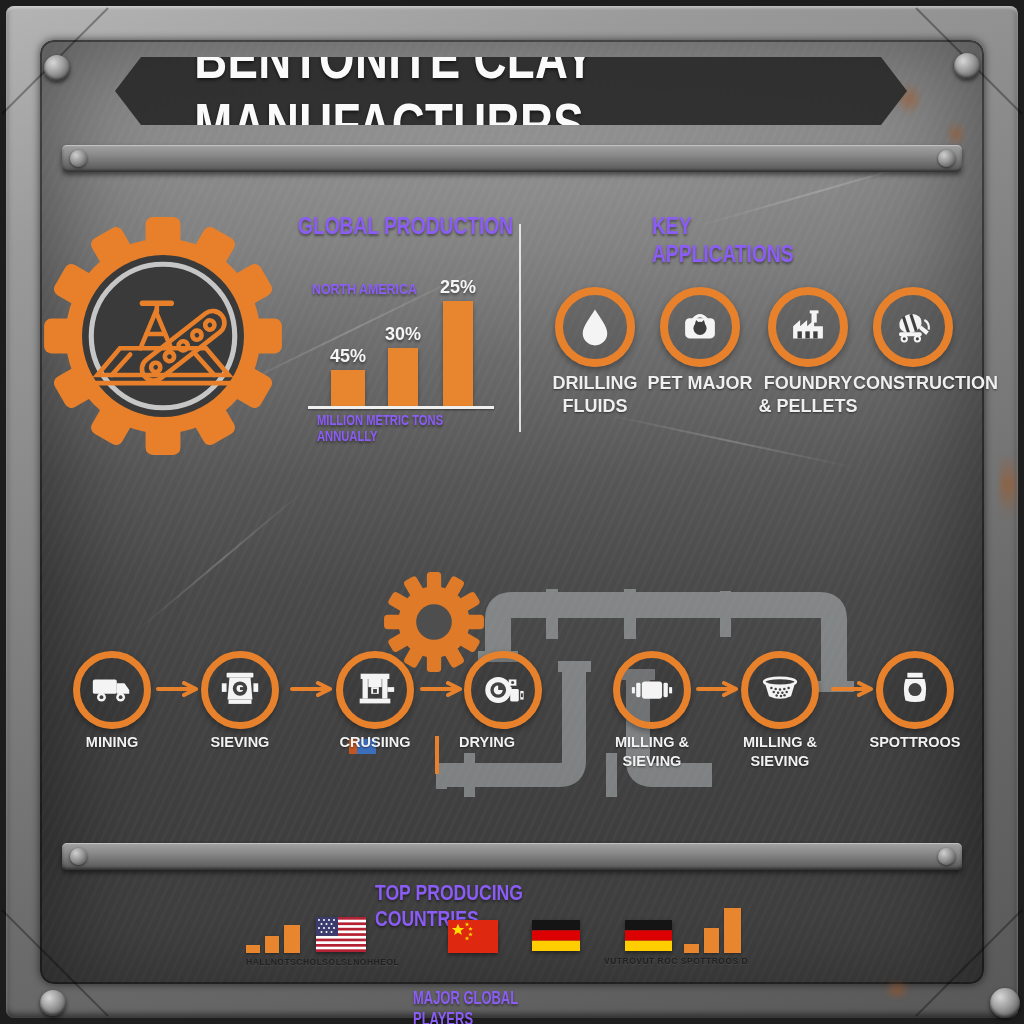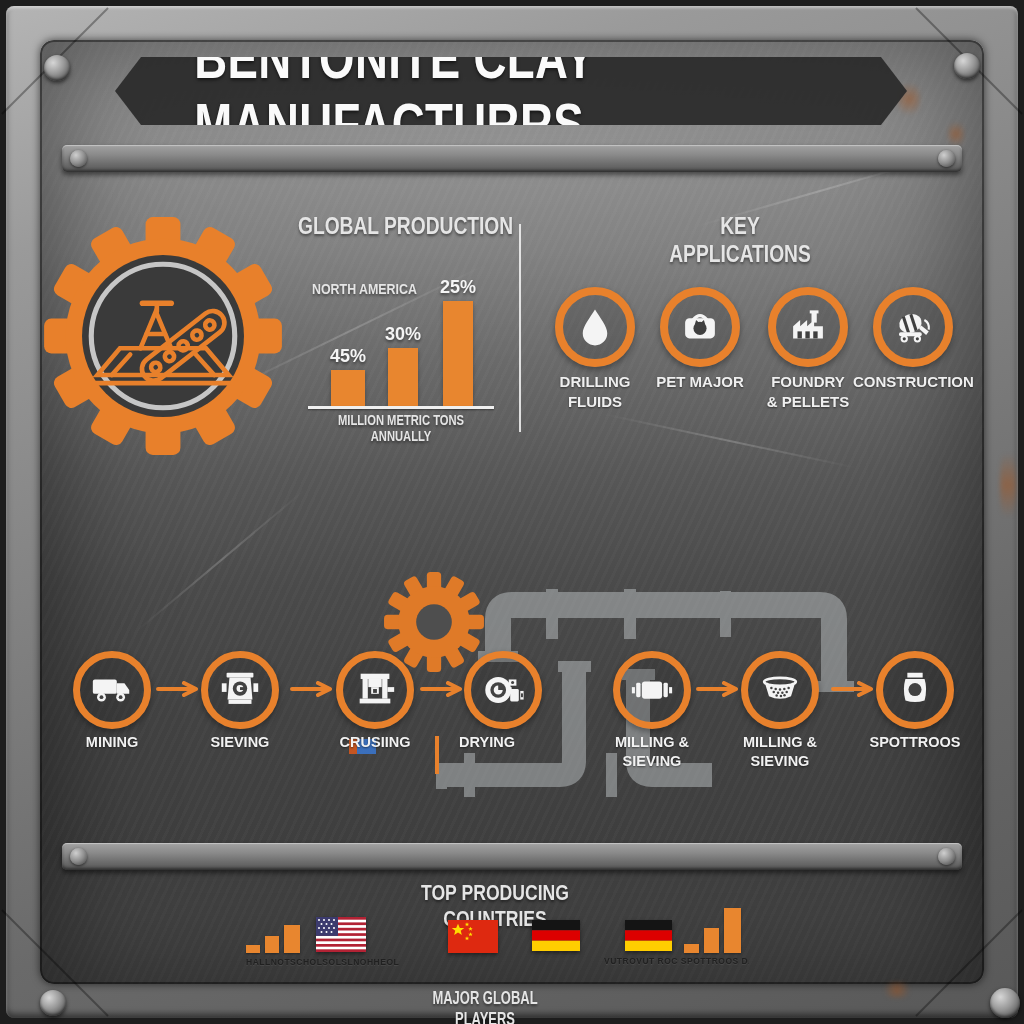--- a/index.html
+++ b/index.html
@@ -22,36 +22,36 @@
   .mbar{position:absolute;height:27px;border-radius:5px;
         background:linear-gradient(180deg,#a2a2a2,#8b8b8b 35%,#6d6d6d 70%,#555);
         box-shadow:0 3px 5px rgba(0,0,0,.5), inset 0 1px 1px rgba(255,255,255,.4), inset 0 -2px 3px rgba(0,0,0,.45);}
   .rivet{position:absolute;width:17px;height:17px;border-radius:50%;
         background:radial-gradient(circle at 35% 30%, #cfcfcf, #8f8f8f 50%, #565656 85%);
         box-shadow:0 1px 3px rgba(0,0,0,.6);}
   .rust{position:absolute;border-radius:50%;filter:blur(2px);
         background:radial-gradient(circle, rgba(166,84,30,.5), rgba(166,84,30,0) 70%);}
   .scratch{position:absolute;height:1.5px;opacity:.55;
         background:linear-gradient(90deg,transparent,rgba(255,255,255,.35),transparent);}
-  .txt{position:absolute;color:#e5e5e5;font-weight:bold;text-shadow:0 2px 3px rgba(0,0,0,.45);}
+  .txt{position:absolute;color:#8b5cf6;font-weight:bold;text-shadow:0 2px 3px rgba(0,0,0,.45);}
   .cnd{display:inline-block;transform:scaleX(.8);transform-origin:50% 50%;}
   .cl .cnd{transform-origin:0 50%;}
-  .ctr{display:flex;align-items:center;justify-content:center;text-align:center;}
+  .ctr{display:flex;align-items:center;justify-content:center;}
   .pre{white-space:pre-line;}
   .banner{position:absolute;}
   .banner .btxt{position:absolute;inset:0;display:flex;align-items:center;justify-content:center;
         color:#fafafa;font-weight:bold;text-shadow:0 2px 4px rgba(0,0,0,.6);}
   .appcirc{position:absolute;width:64px;height:64px;border:8px solid #E8812C;border-radius:50%;
         background:rgba(22,22,22,.16);display:flex;align-items:center;justify-content:center;
         box-shadow:0 3px 6px rgba(0,0,0,.35);}
   .pcirc{position:absolute;width:64px;height:64px;border:7px solid #E8812C;border-radius:50%;
         background:rgba(22,22,22,.15);display:flex;align-items:center;justify-content:center;
         box-shadow:0 3px 6px rgba(0,0,0,.35);}
   .applbl{position:absolute;width:120px;text-align:center;color:#efefef;font-weight:bold;
-        font-size:15px;line-height:1.3;text-shadow:0 1px 2px rgba(0,0,0,.5);}
+        font-size:18px;line-height:1.3;text-shadow:0 1px 2px rgba(0,0,0,.5);}
   .plbl{position:absolute;width:116px;text-align:center;color:#f2f2f2;font-weight:bold;
         font-size:14.5px;line-height:1.3;text-shadow:0 1px 2px rgba(0,0,0,.5);}
   .parrow{position:absolute;top:681px;}
   .gp-chart{position:absolute;left:308px;top:296px;width:184px;height:110px;}
   .bg{position:absolute;bottom:0;display:flex;flex-direction:column;align-items:center;}
   .bg .pct{color:#f5f5f5;font-weight:bold;font-size:18px;margin-bottom:3px;text-shadow:0 2px 3px rgba(0,0,0,.45);}
   .bg .bar{background:#E8862F;box-shadow:0 2px 4px rgba(0,0,0,.3);}
   .baseline{position:absolute;left:308px;top:406px;width:186px;height:2.5px;background:#f0f0f0;box-shadow:0 1px 2px rgba(0,0,0,.4);}
   .mini{position:absolute;display:flex;align-items:flex-end;gap:5px;}
   .mini .mb{background:#E8862F;box-shadow:0 1px 2px rgba(0,0,0,.35);}

